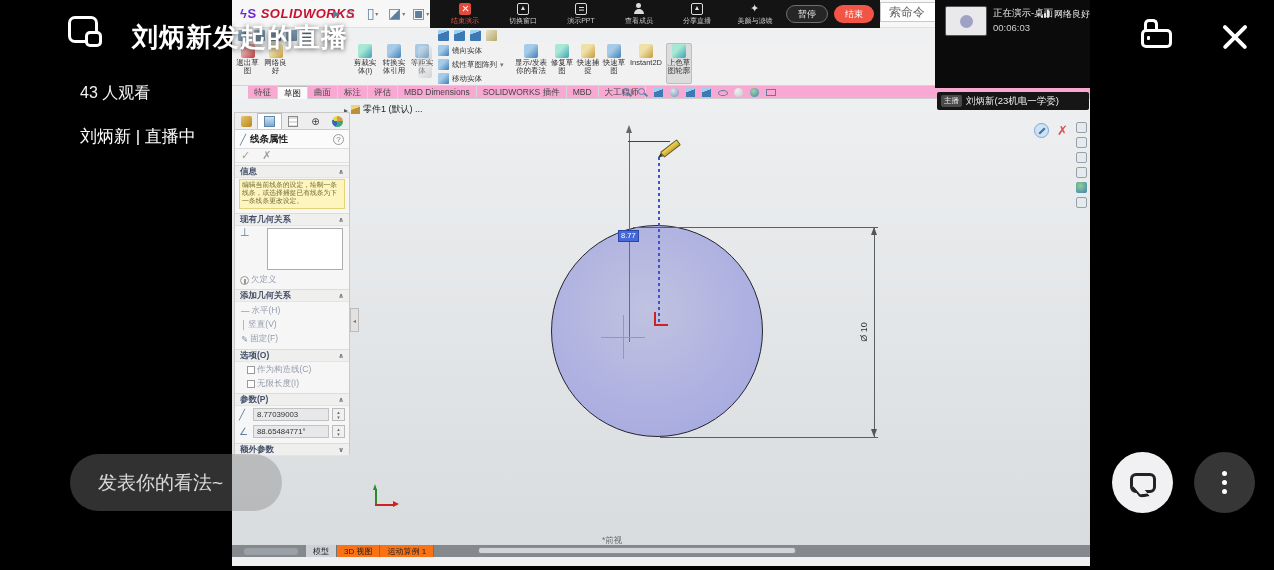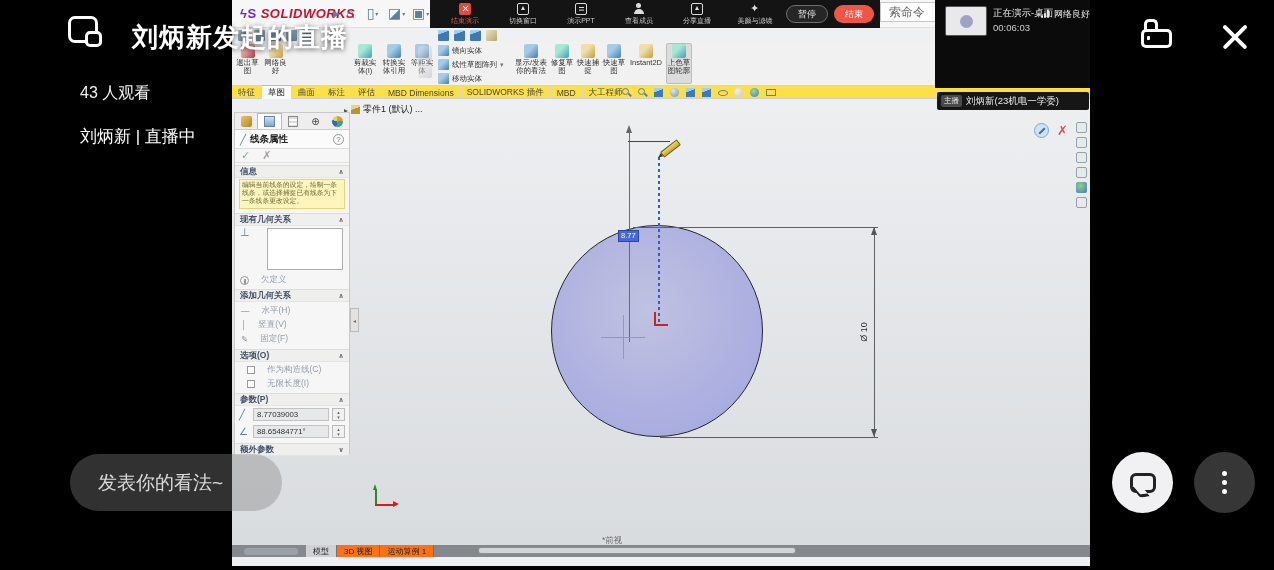--- a/index.html
+++ b/index.html
@@ -30,21 +30,21 @@
   .shpgrid{position:absolute;left:58px;top:46px;display:grid;grid-template-columns:repeat(4,18px);grid-auto-rows:17px;gap:1px}
   .shp{display:flex;align-items:center;justify-content:center;color:#3e6f9e;font-size:9px}
   .s-rect{width:9px;height:7px;border:1px solid #3e6f9e}
   .s-circ{width:8px;height:8px;border:1px solid #3e6f9e;border-radius:50%}
   .s-arc{width:9px;height:5px;border:1px solid #3e6f9e;border-bottom:none;border-radius:8px 8px 0 0}
   .s-slot{width:10px;height:5px;border:1px solid #3e6f9e;border-radius:3px}
   .s-fil{width:7px;height:7px;border-left:1px solid #3e6f9e;border-bottom:1px solid #3e6f9e;border-bottom-left-radius:5px}
   .s-dot{width:4px;height:4px;background:#3e6f9e}
   .pressed{background:#dcdcdc;border:1px solid #bdbdbd;border-radius:2px}
   
-  .tabrow{position:absolute;left:0;top:86px;width:100%;height:13px;background:#fde047;border-bottom:1px solid #cfcfcf;display:flex;align-items:center}
+  .tabrow{position:absolute;left:16px;top:86px;width:100%;height:13px;background:#f9a8d4;border-bottom:1px solid #cfcfcf;display:flex;align-items:flex-start}
   .swtab{font-size:8.5px;color:#444;padding:1px 6px 0;border-right:1px solid #d6d6d6;display:flex;align-items:center;white-space:nowrap}
   .swtab.active{background:#fafafa;color:#111;border-top:1px solid #bbb}
   .hud{position:absolute;left:390px;top:86px;height:13px;display:flex;align-items:center;gap:6px}
   .hico{width:10px;height:10px;position:relative}
   .mag{width:7px;height:7px;border:1.4px solid #5b7f9d;border-radius:50%}
   .mag::after{content:"";position:absolute;left:6px;top:6px;width:4px;height:1.5px;background:#5b7f9d;transform:rotate(45deg)}
   .hcube{width:9px;height:9px;background:linear-gradient(160deg,#9ed0f0 35%,#3d7ab5 37%)}
   .heye{width:10px;height:6px;border:1.3px solid #5b7f9d;border-radius:50%;margin-top:2px}
   .hsph{width:9px;height:9px;border-radius:50%;background:radial-gradient(circle at 35% 30%,#d8e8f2,#6f93ad)}
   .hsph.dim{background:radial-gradient(circle at 35% 30%,#eee,#c5c9cc)}
@@ -62,21 +62,21 @@
   .pt5{width:11px;height:11px;border-radius:50%;background:conic-gradient(#d94 0 25%,#3a7 25% 55%,#36c 55% 80%,#dd4 80%)}
   .ptitle{position:absolute;left:0;top:17px;width:100%;height:19px;display:flex;align-items:center;gap:4px;padding:0 5px;border-bottom:1px solid #ddd;background:#fbfbfb}
   .ptitle b{font-size:9.5px;color:#222;font-weight:bold}
   .okx{position:absolute;left:0;top:36px;width:100%;height:14px;display:flex;align-items:center;gap:12px;padding:0 6px;border-bottom:1px solid #e2e2e2}
   .sechdr{position:absolute;left:0;width:100%;height:13px;background:#efefed;border-top:1px solid #dcdcdc;border-bottom:1px solid #e4e4e4;
     display:flex;align-items:center;justify-content:space-between;padding:0 5px;font-size:8.5px;font-weight:bold;color:#44506a}
   .chev{font-size:7px;color:#777}
   .msgbox{position:absolute;left:4px;top:66px;width:106px;height:30px;background:#fdf5bd;border:1px solid #e6d375;
     font-size:6.8px;line-height:1.15;color:#6f6a3a;padding:1px 2px;overflow:hidden}
   .listbox{position:absolute;left:32px;top:115px;width:76px;height:42px;background:#fff;border:1px solid #adadad}
-  .grayrow{position:absolute;display:flex;align-items:center;gap:12px;color:#949cab;font-size:8.5px}
+  .grayrow{position:absolute;display:flex;align-items:center;gap:2px;color:#949cab;font-size:8.5px}
   .cb{width:8px;height:8px;border:1px solid #9a9a9a;background:#fff;flex:none}
   .pfield{position:absolute;left:18px;width:76px;height:13px;background:#e6e8ea;border:1px solid #c2c2c2;
     font-size:7.8px;color:#333;display:flex;align-items:center;padding-left:3px}
   .spin{position:absolute;left:97px;width:13px;height:13px;border:1px solid #bbb;background:#f0f0f0;
     display:flex;flex-direction:column;align-items:center;justify-content:center;font-size:5px;color:#666;line-height:1}
   .i-check::after{content:"✓";color:#9aa59a;font-size:11px}
   .i-x::after{content:"✗";color:#a59a9a;font-size:11px}
   .i-help{width:11px;height:11px;border:1px solid #999;border-radius:50%;color:#777;font-size:8px;
     display:flex;align-items:center;justify-content:center;margin-left:auto}
   .i-help::after{content:"?"}

